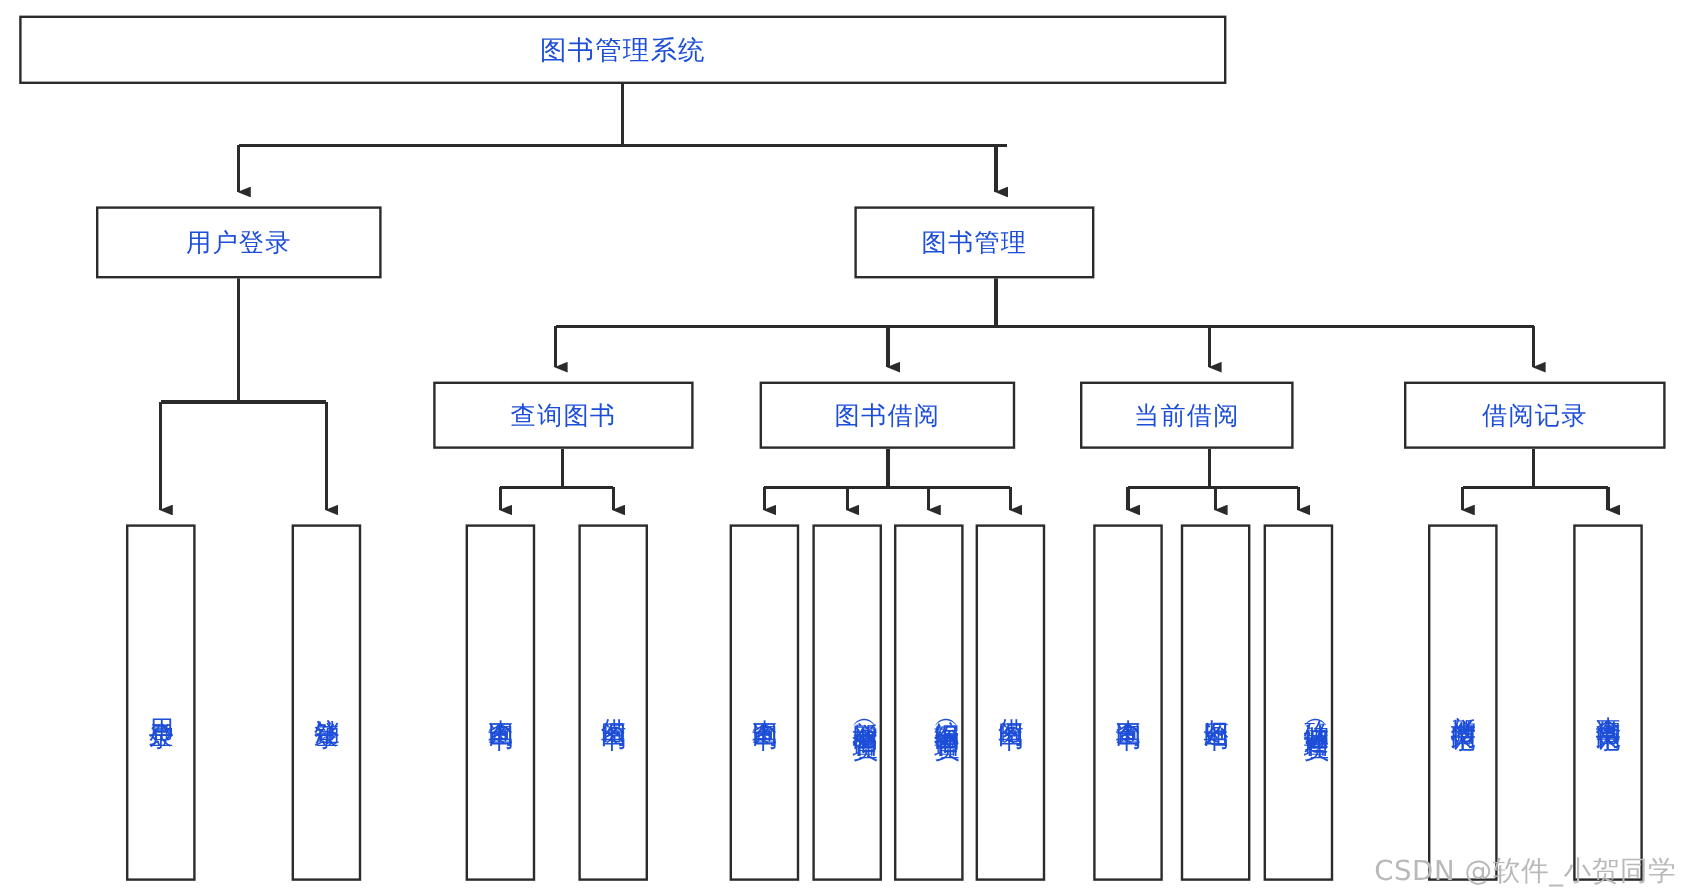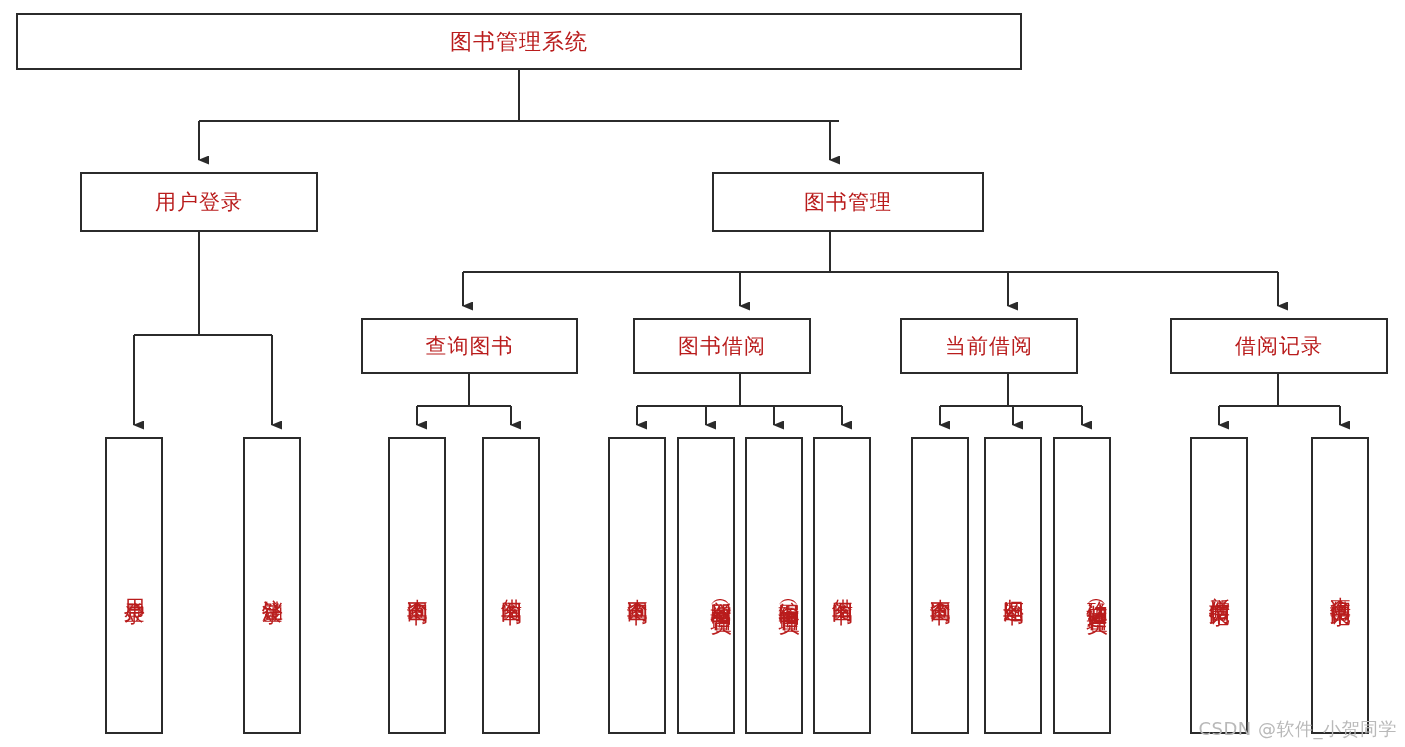--- a/index.html
+++ b/index.html
@@ -27,21 +27,21 @@
     height: 747px;
   }
   .node {
     position: absolute;
     box-sizing: border-box;
     border: 2px solid #2b2b2b;
     background: #ffffff;
     display: flex;
     align-items: center;
     justify-content: center;
-    color: #b91c1c;
+    color: #1d4ed8;
   }
   .node.horiz {
     font-size: 21px;
     letter-spacing: 1px;
   }
   .node.root {
     font-size: 22px;
   }
   .node.vert {
     writing-mode: vertical-rl;
@@ -58,21 +58,21 @@
     white-space: nowrap;
   }
   .node.vert.centered {
     align-items: center;
     padding-top: 0;
   }
   #watermark {
     position: absolute;
     right: 8px;
     bottom: 6px;
-    font-size: 18px;
+    font-size: 23px;
     color: #b9b9b9;
     white-space: nowrap;
     letter-spacing: 0.5px;
   }
 </style>
 </head>
 <body>
 
 <div id="diagram-root">
 
@@ -126,28 +126,28 @@
     </g>
   </svg>
 
   <div class="node horiz root" style="left:16px; top:13px; width:1006px; height:57px;">
     <span>图书管理系统</span>
   </div>
 
   <div class="node horiz" style="left:80px; top:172px; width:238px; height:60px;">
     <span>用户登录</span>
   </div>
-  <div class="node horiz" style="left:712px; top:172px; width:272px; height:60px;">
+  <div class="node horiz" style="left:712px; top:172px; width:200px; height:60px;">
     <span>图书管理</span>
   </div>
 
   <div class="node horiz" style="left:361px; top:318px; width:217px; height:56px;">
     <span>查询图书</span>
   </div>
-  <div class="node horiz" style="left:633px; top:318px; width:178px; height:56px;">
+  <div class="node horiz" style="left:633px; top:318px; width:213px; height:56px;">
     <span>图书借阅</span>
   </div>
   <div class="node horiz" style="left:900px; top:318px; width:178px; height:56px;">
     <span>当前借阅</span>
   </div>
   <div class="node horiz" style="left:1170px; top:318px; width:218px; height:56px;">
     <span>借阅记录</span>
   </div>
 
   <div class="node vert centered" style="left:105px; top:437px; width:58px; height:297px;">

